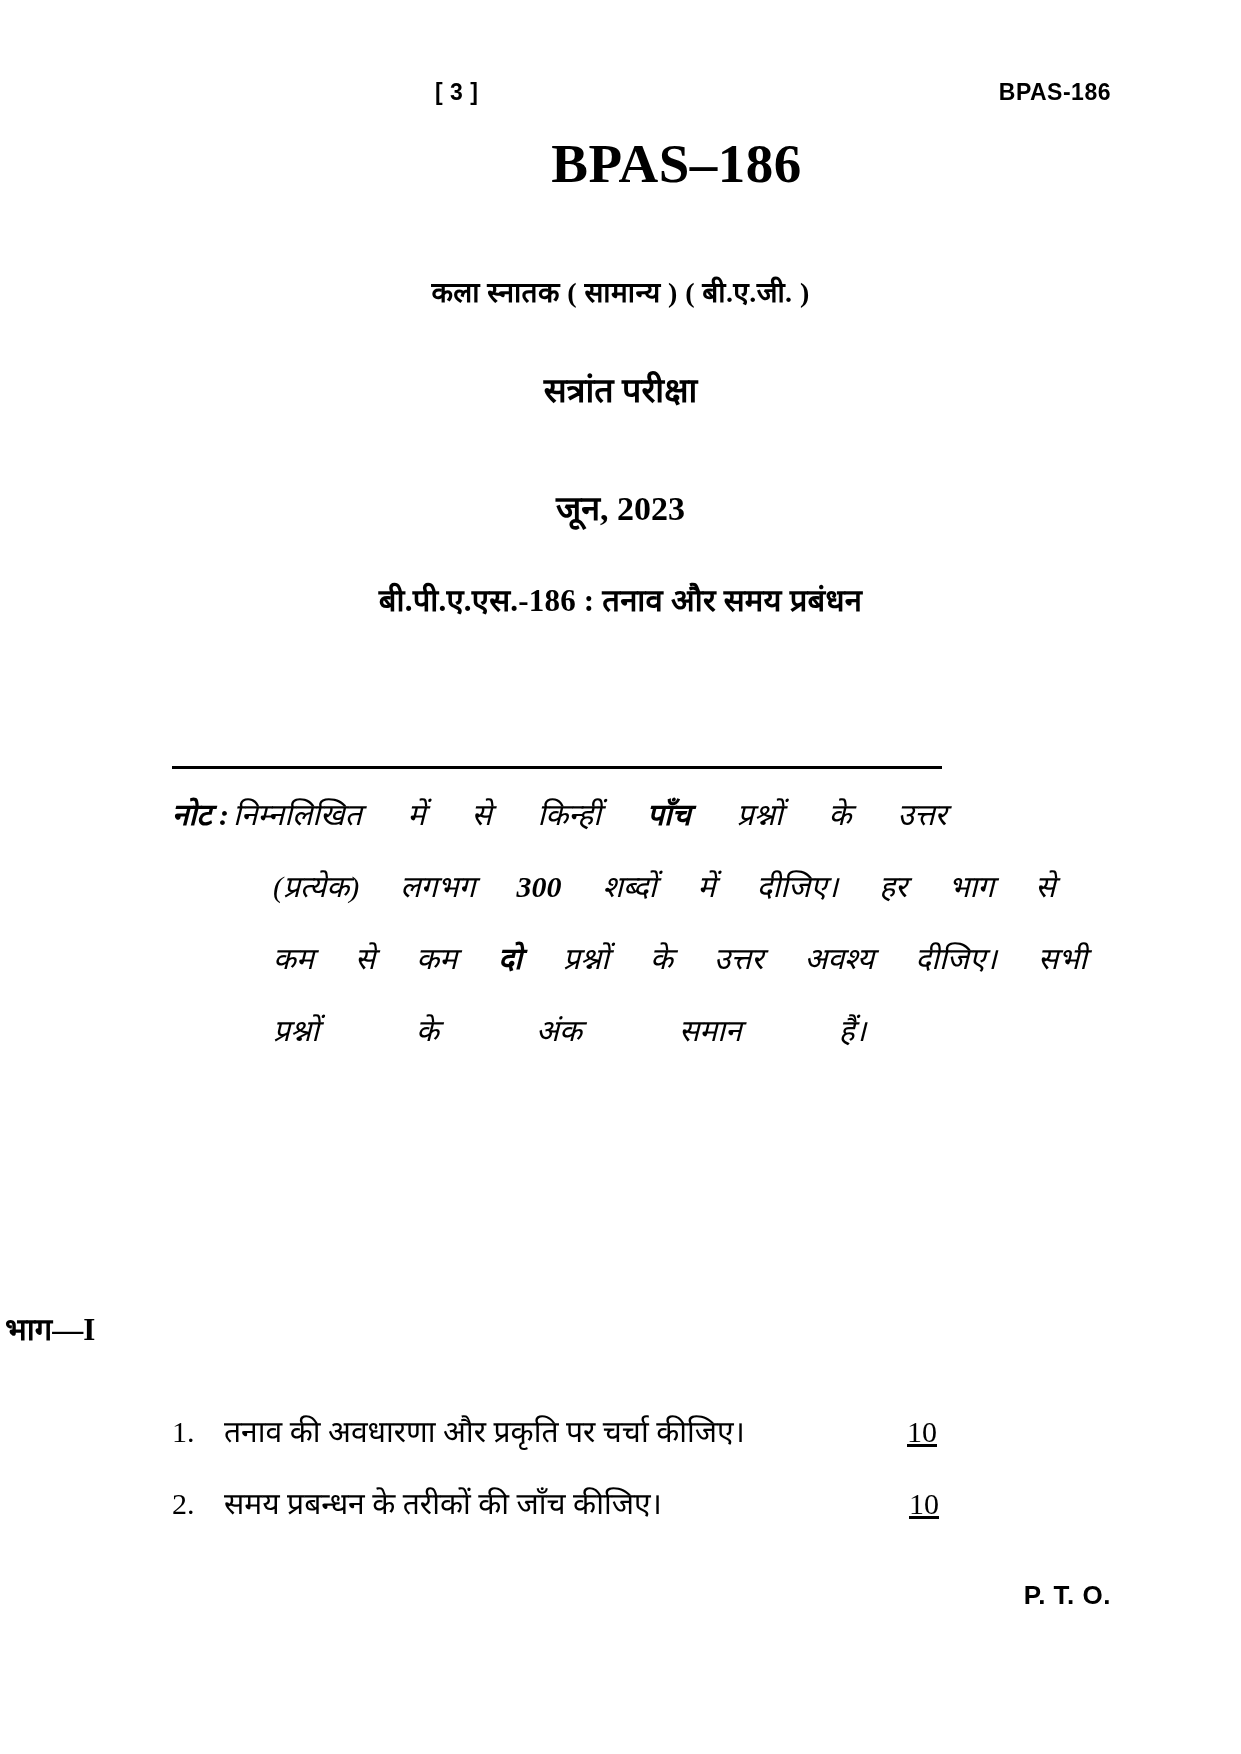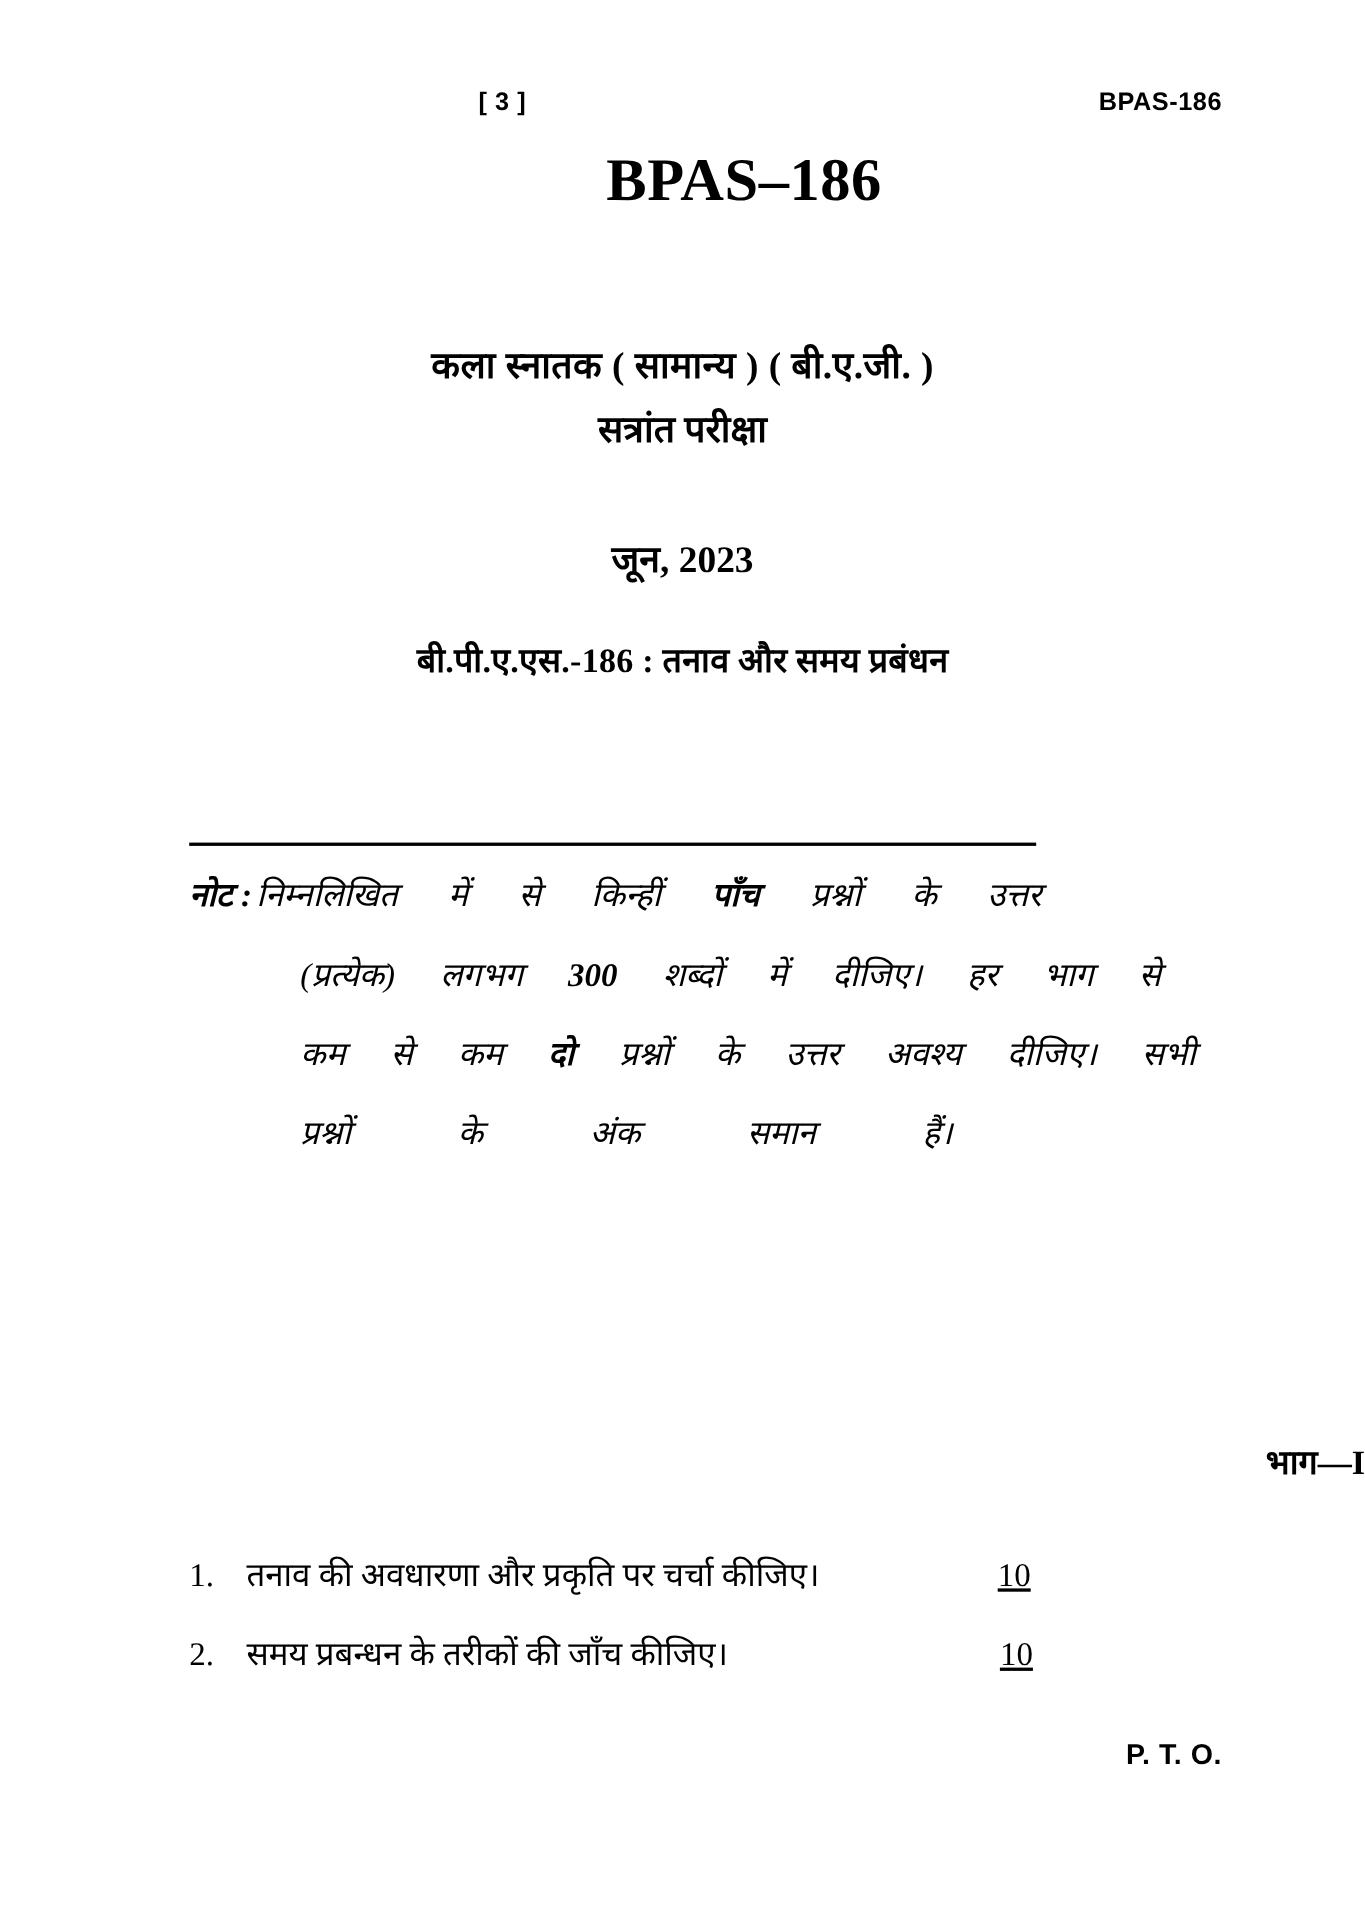--- a/index.html
+++ b/index.html
@@ -63,23 +63,22 @@
   .centered {
     position: absolute;
     left: 0;
     right: 0;
     text-align: center;
     font-family: "Liberation Serif", "DejaVu Serif", serif;
     font-weight: bold;
   }
   .prog-title {
     top: 272px;
-    font-size: 34px;
+    font-size: 28px;
     letter-spacing: 0.4px;
-    margin-top: 36px;
   }
   .exam-title {
     top: 366px;
     font-size: 34px;
   }
   .exam-date {
     top: 484px;
     font-size: 34px;
   }
   .course-title {
@@ -156,26 +155,25 @@
   .note-indent {
     padding-left: 101px;
   }
 
   
   .section-heading {
     position: absolute;
     top: 1307px;
     left: 0;
     right: 0;
-    text-align: right;
+    text-align: left;
     font-family: "Liberation Serif", "DejaVu Serif", serif;
     font-weight: bold;
     font-size: 31px;
     padding-left: 5px;
-    margin-left: 48px;
   }
 
   
   .questions {
     position: absolute;
     top: 1410px;
     left: 172px;
     width: 775px;
     font-family: "Liberation Serif", "DejaVu Serif", serif;
     font-size: 30px;

